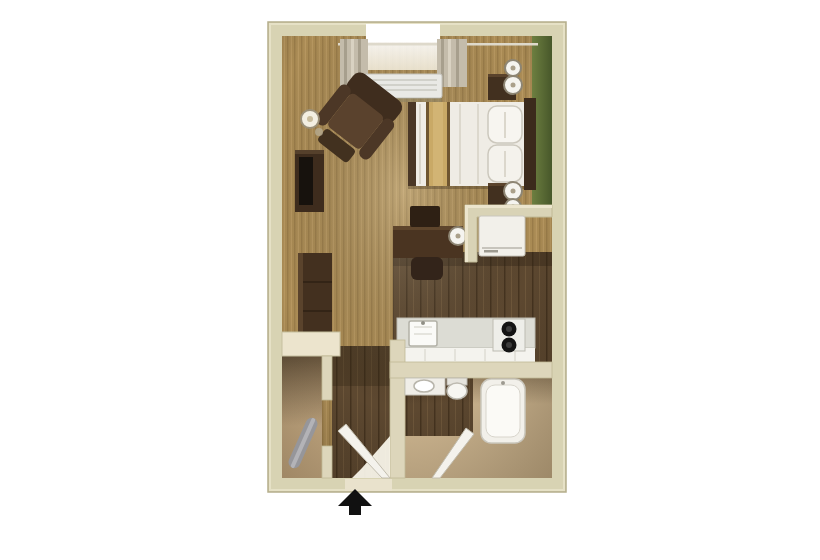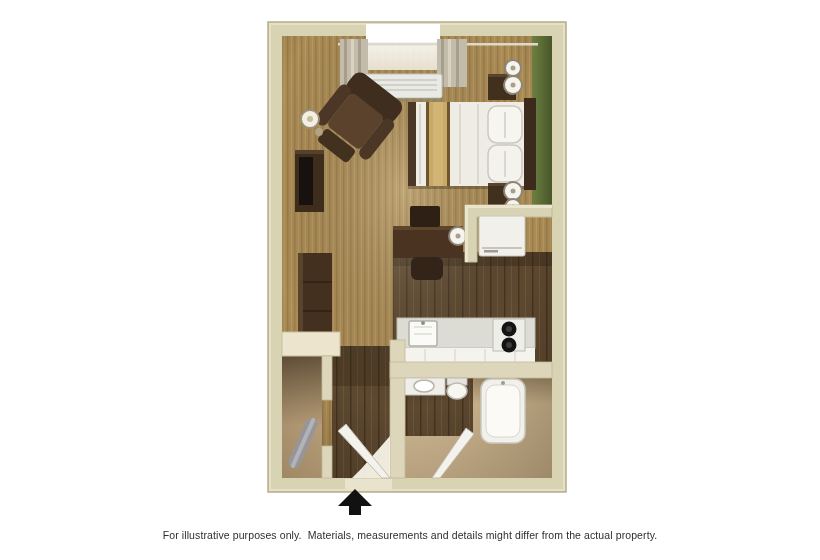--- a/index.html
+++ b/index.html
@@ -251,14 +251,13 @@
       <rect x="486" y="385" width="34" height="52" rx="9" fill="#fbfaf6" stroke="#d8d5cc" stroke-width="1"></rect>
       <circle cx="503" cy="383" r="2" fill="#9d9a90"></circle>
     </g>
     <polygon points="432,478 466,428 474,434 440,478" fill="#f4f2ec" stroke="#c2bdae" stroke-width="1"></polygon>
 
     <g>
       <polygon points="355,489 372,506 361,506 361,515 349,515 349,506 338,506" fill="#111111"></polygon>
     </g>
   </svg>
 
-  <div class="disclaimer">For illustrative purposes only.  Materials, measurements and details might differ from the actual property.</div>
 </div>
 
 </body></html>

